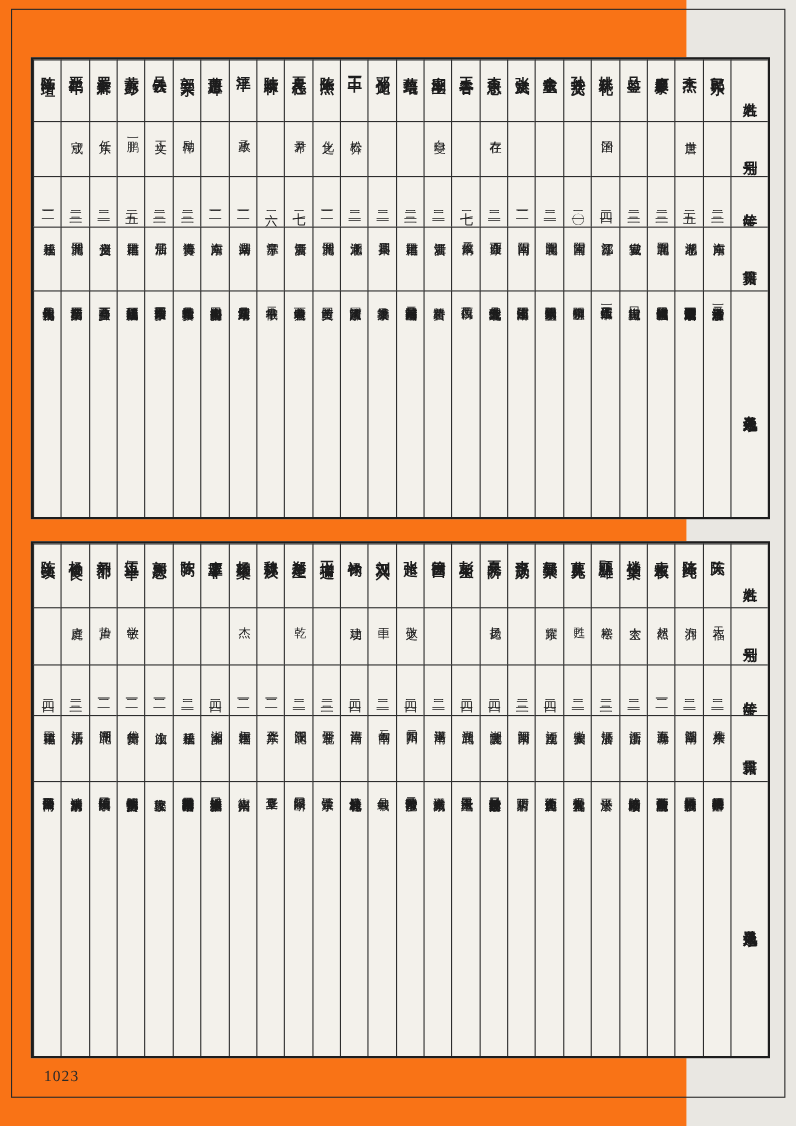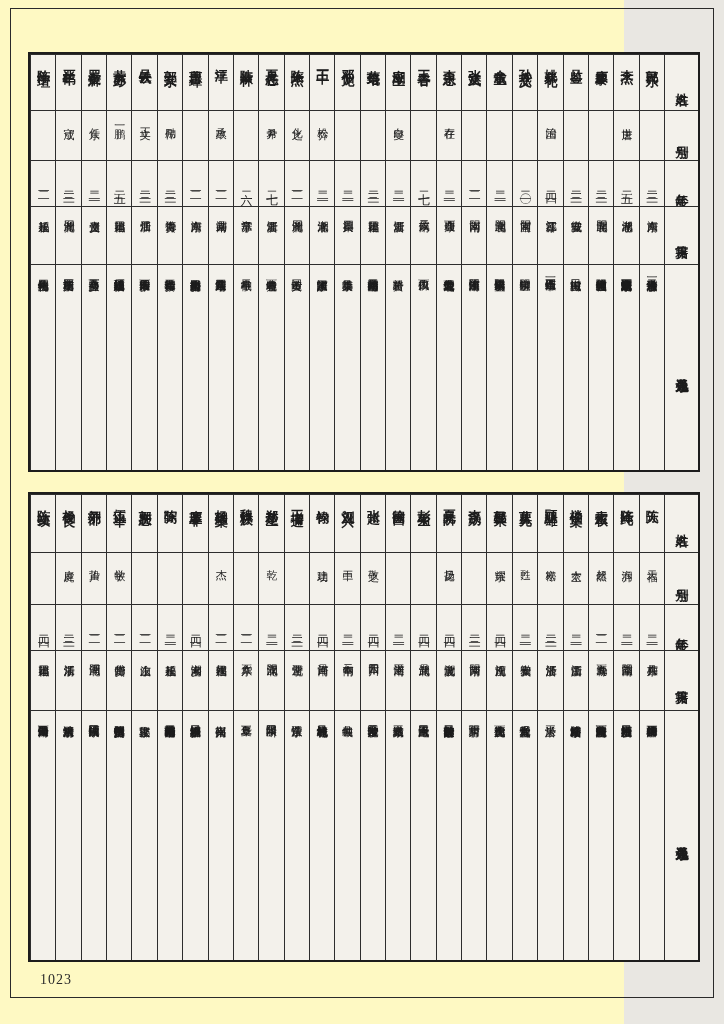--- a/index.html
+++ b/index.html
@@ -4,21 +4,21 @@
 <style>
   html,body{margin:0;padding:0;}
   body{
     width:724px;height:1024px;position:relative;
     background:#e9e7e2;
     font-family:"Liberation Serif","DejaVu Serif",serif;
     overflow:hidden;
   }
   .page{
     position:absolute;left:0;top:0;width:624px;height:1024px;
-    background:#fef9c3;
+    background:#f97316;
   }
   .page-frame{
     position:absolute;left:10px;top:8px;width:702px;height:988px;
     border:1px solid #2a2a2a;
     pointer-events:none;
   }
   .dir-table{
     position:absolute;left:28px;width:672px;
     display:grid;
     direction:rtl;

